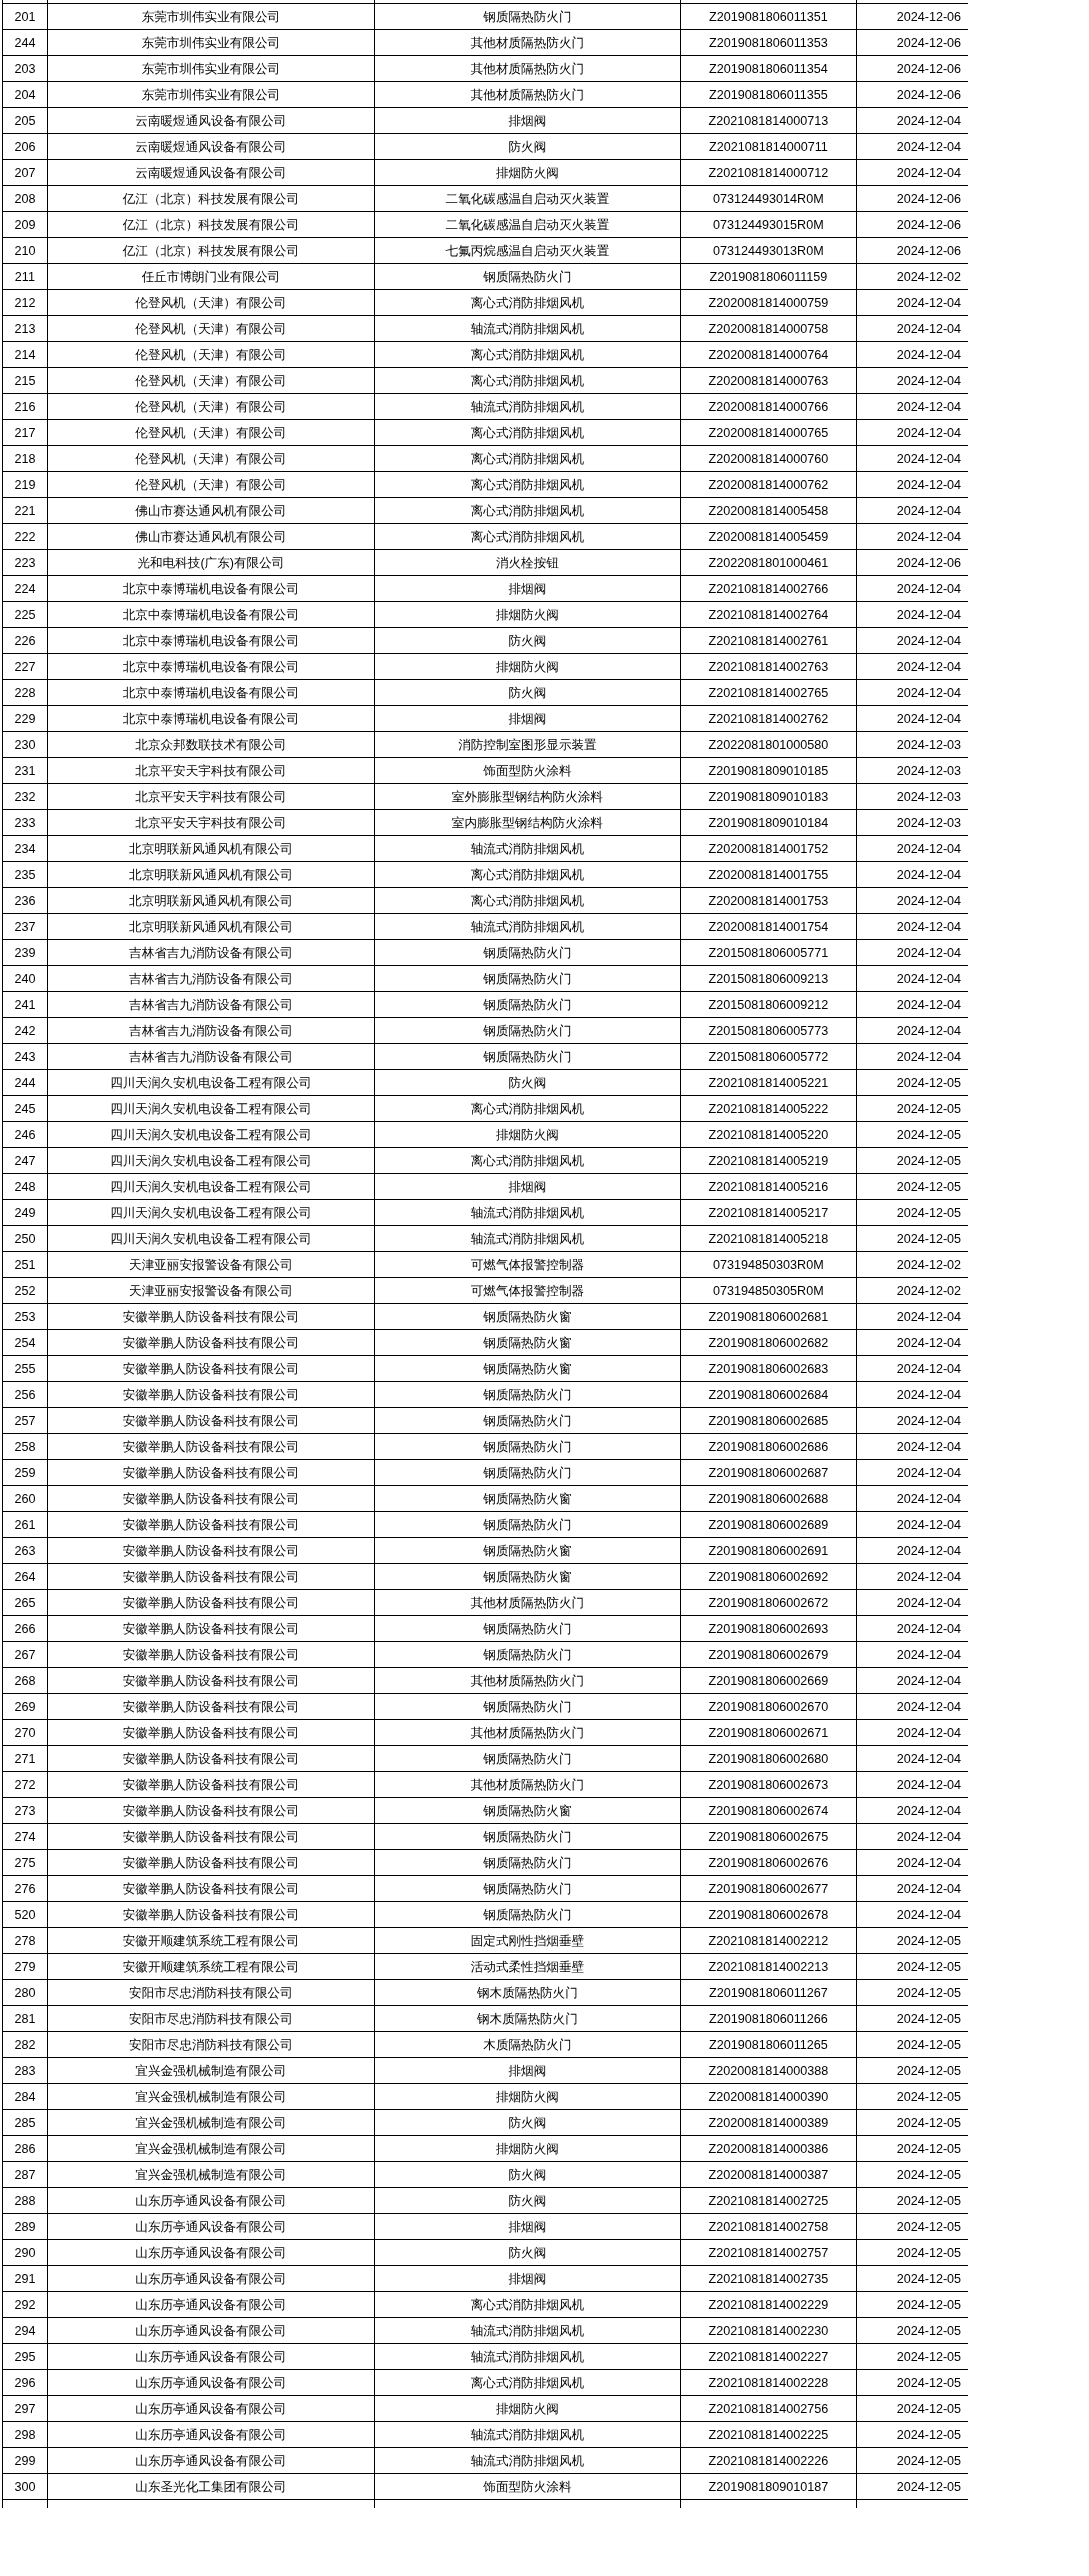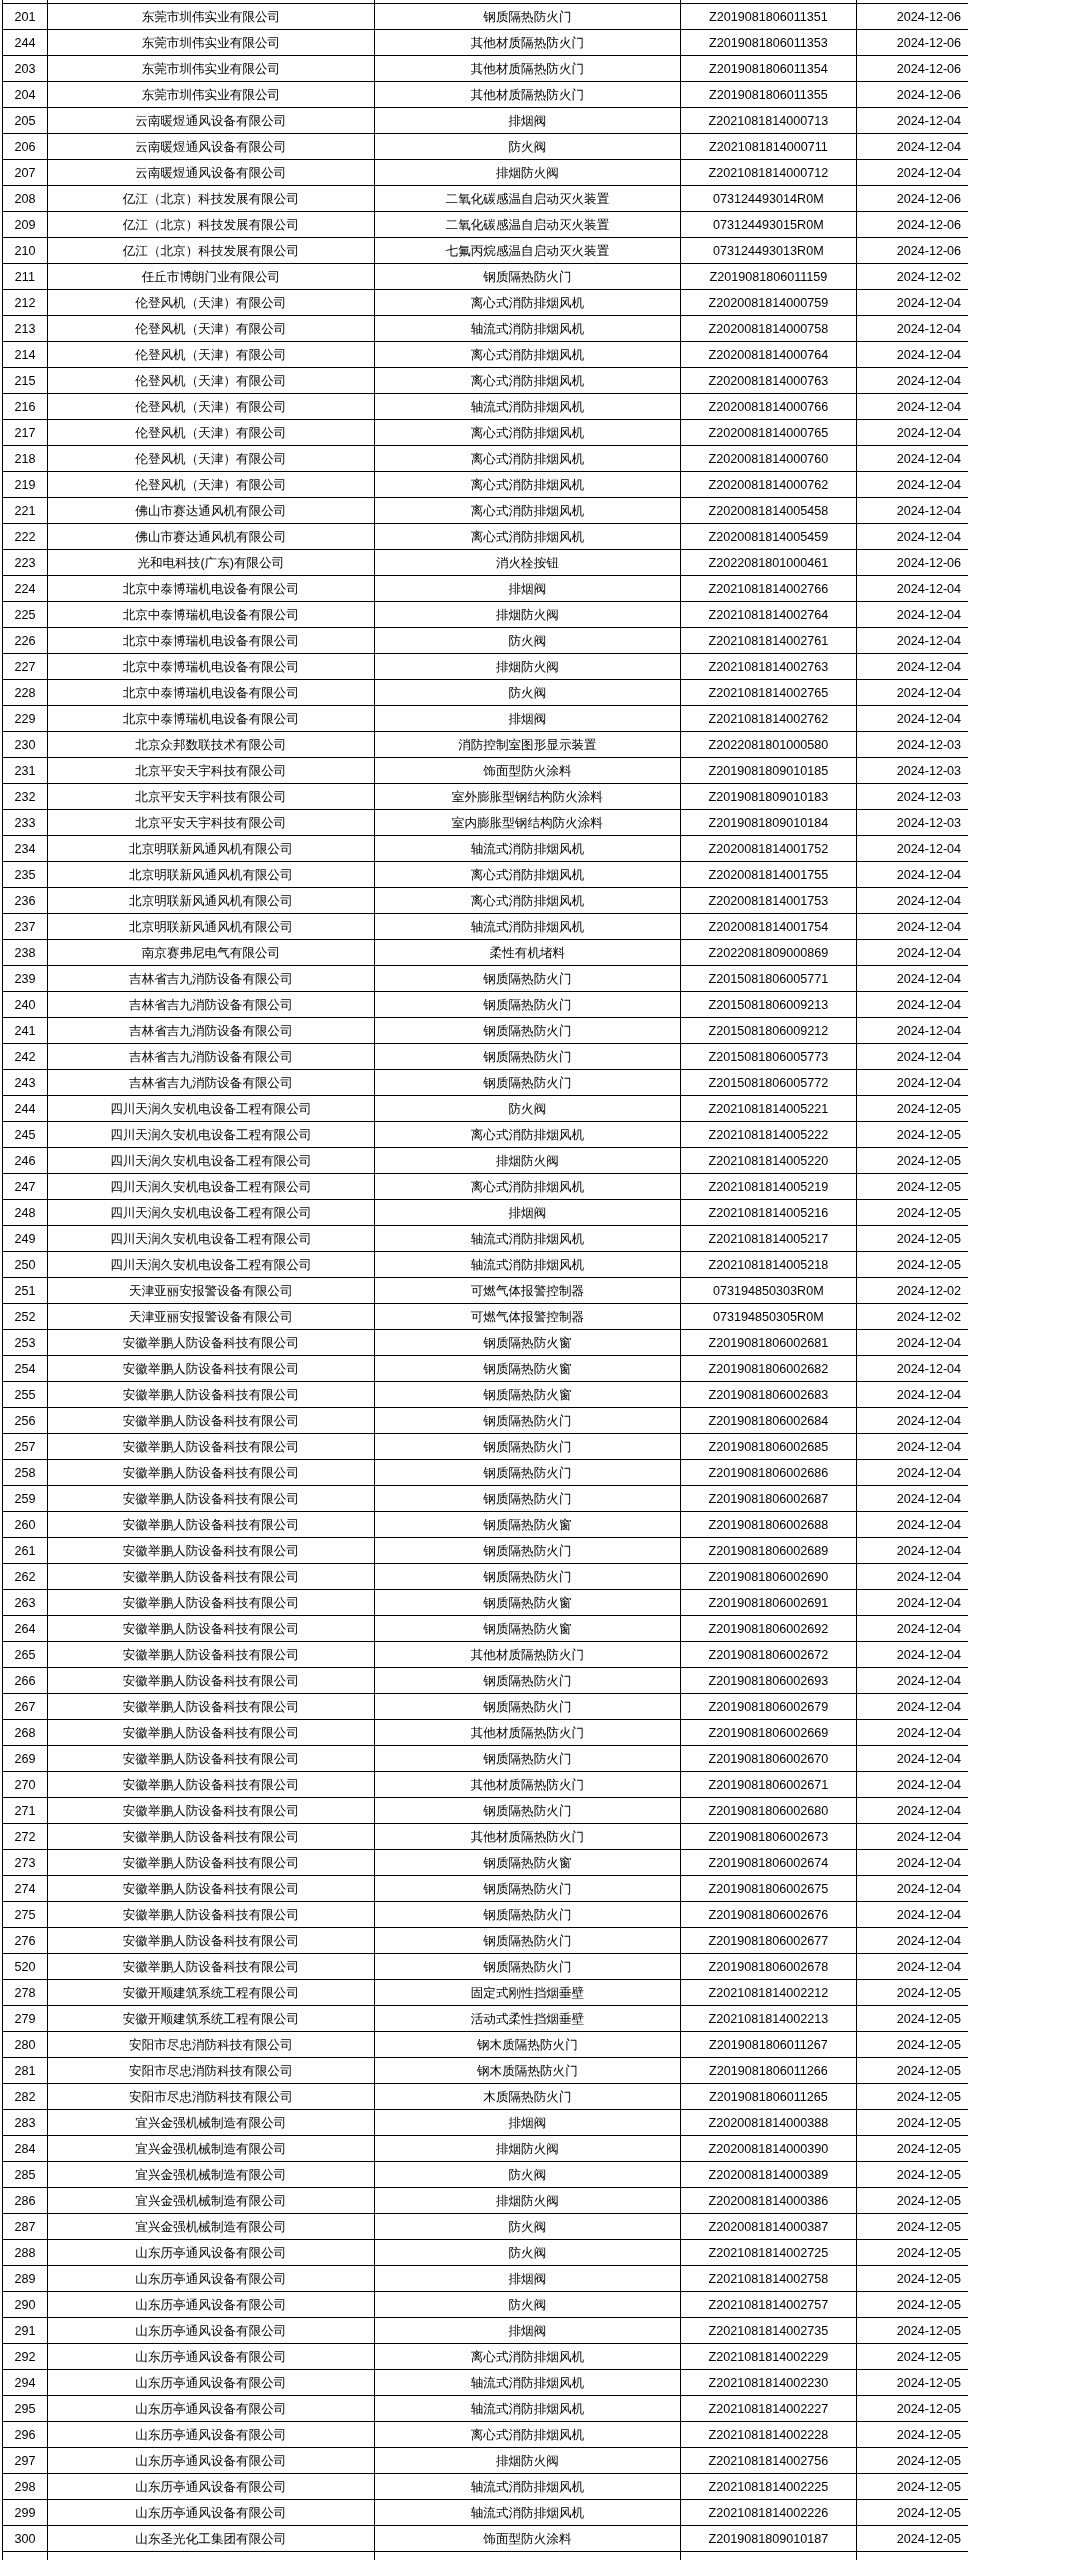--- a/index.html
+++ b/index.html
@@ -343,28 +343,20 @@
         </tr>
         <tr class="data-row">
           <td>237</td>
           <td>北京明联新风通风机有限公司</td>
           <td>轴流式消防排烟风机</td>
           <td>Z2020081814001754</td>
           <td>2024-12-04</td>
           <td>注销</td>
         </tr>
         <tr class="data-row">
-          <td>238</td>
-          <td>南京赛弗尼电气有限公司</td>
-          <td>柔性有机堵料</td>
-          <td>Z2022081809000869</td>
-          <td>2024-12-04</td>
-          <td>注销</td>
-        </tr>
-        <tr class="data-row">
           <td>239</td>
           <td>吉林省吉九消防设备有限公司</td>
           <td>钢质隔热防火门</td>
           <td>Z2015081806005771</td>
           <td>2024-12-04</td>
           <td>注销</td>
         </tr>
         <tr class="data-row">
           <td>240</td>
           <td>吉林省吉九消防设备有限公司</td>
@@ -531,28 +523,20 @@
           <td>钢质隔热防火窗</td>
           <td>Z2019081806002688</td>
           <td>2024-12-04</td>
           <td>注销</td>
         </tr>
         <tr class="data-row">
           <td>261</td>
           <td>安徽举鹏人防设备科技有限公司</td>
           <td>钢质隔热防火门</td>
           <td>Z2019081806002689</td>
-          <td>2024-12-04</td>
-          <td>注销</td>
-        </tr>
-        <tr class="data-row">
-          <td>262</td>
-          <td>安徽举鹏人防设备科技有限公司</td>
-          <td>钢质隔热防火门</td>
-          <td>Z2019081806002690</td>
           <td>2024-12-04</td>
           <td>注销</td>
         </tr>
         <tr class="data-row">
           <td>263</td>
           <td>安徽举鹏人防设备科技有限公司</td>
           <td>钢质隔热防火窗</td>
           <td>Z2019081806002691</td>
           <td>2024-12-04</td>
           <td>注销</td>

